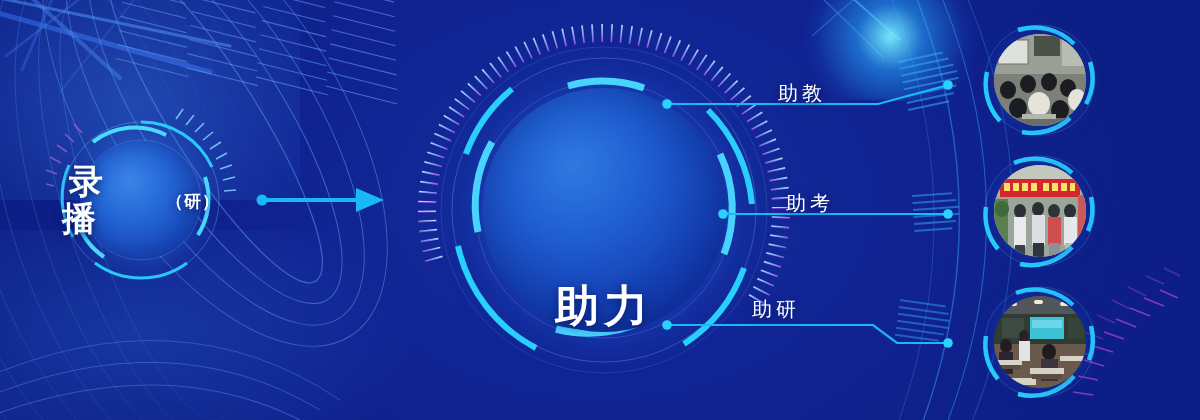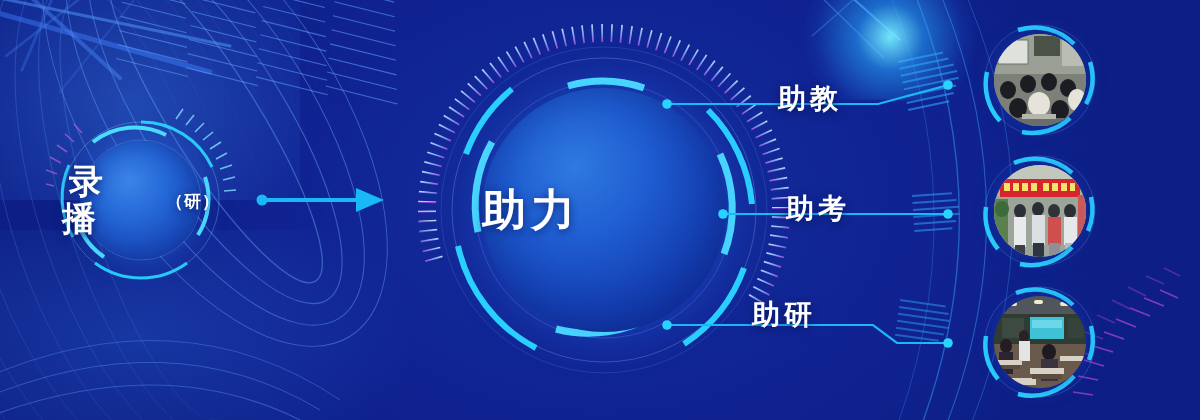--- a/index.html
+++ b/index.html
@@ -34,21 +34,21 @@
   
   .center-wrap{position:absolute;left:408px;top:14px;width:392px;height:392px;}
   .tick-ring{position:absolute;inset:0;}
   .sphere{
     position:absolute;left:74px;top:74px;width:244px;height:244px;border-radius:50%;
     background:radial-gradient(circle at 38% 32%, #2f79e0 0%, #1f5ed2 32%, #1541b4 62%, #0e2a95 88%, #0b2184 100%);
     box-shadow:0 0 46px rgba(40,120,255,.34), inset 0 0 46px rgba(10,30,120,.45);
   }
   .center-text{
     position:absolute;left:74px;top:74px;width:244px;height:244px;
-    display:flex;flex-direction:column;align-items:flex-start;justify-content:center;gap:2px;
+    display:flex;flex-direction:row;align-items:flex-end;justify-content:center;gap:2px;
     color:#ffffff;text-shadow:0 2px 10px rgba(0,20,90,.75);
   }
   .center-text .l1{font-size:44px;font-weight:700;letter-spacing:5px;line-height:1.18;}
   .center-text .l2{font-size:44px;font-weight:700;letter-spacing:3px;line-height:1.18;}
 
   
   .left-wrap{position:absolute;left:46px;top:105px;width:190px;height:190px;}
   .left-sphere{
     position:absolute;left:36px;top:36px;width:118px;height:118px;border-radius:50%;
     background:radial-gradient(circle at 40% 34%, #3b84e6 0%, #2568d8 35%, #1a4cbc 68%, #123a9f 100%);
@@ -60,21 +60,21 @@
     color:#fff;text-shadow:0 2px 8px rgba(0,20,90,.8);
   }
   .left-text .t1{font-size:34px;font-weight:700;letter-spacing:7px;line-height:1.1;text-indent:7px;}
   .left-text .t2{font-size:17px;font-weight:700;letter-spacing:1px;margin-top:2px;}
 
   
   .arrow-wrap{position:absolute;left:256px;top:186px;width:130px;height:28px;}
 
   
   .label{
-    position:absolute;color:#ffffff;font-size:28px;font-weight:700;letter-spacing:4px;
+    position:absolute;color:#ffffff;font-size:20px;font-weight:400;letter-spacing:4px;
     text-shadow:0 2px 8px rgba(0,20,90,.85);white-space:nowrap;
   }
   .label-1{left:778px;top:80px;}
   .label-2{left:786px;top:190px;}
   .label-3{left:752px;top:296px;}
 
   .connectors{position:absolute;left:0;top:0;width:1200px;height:420px;}
 
   
   .photo{

